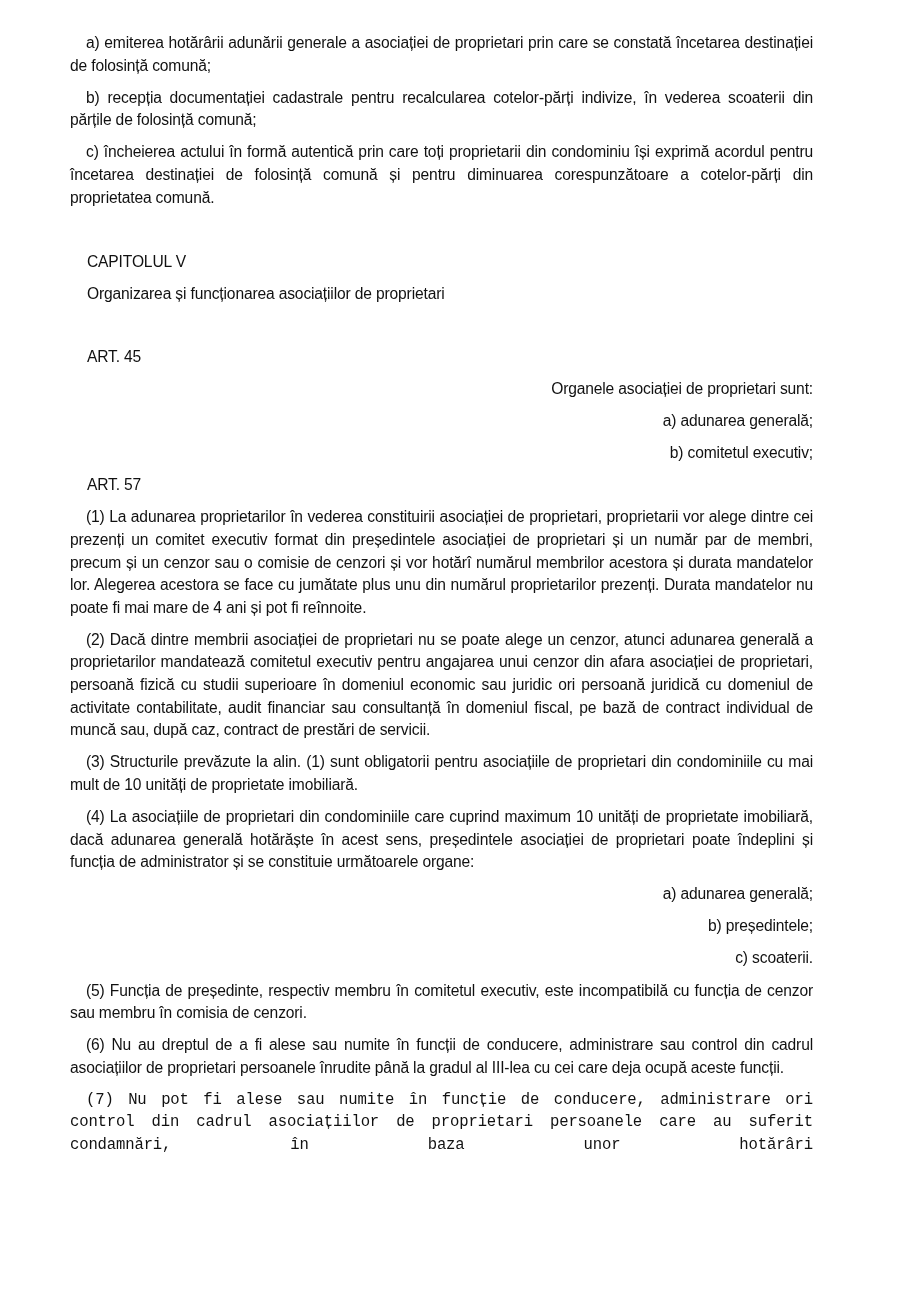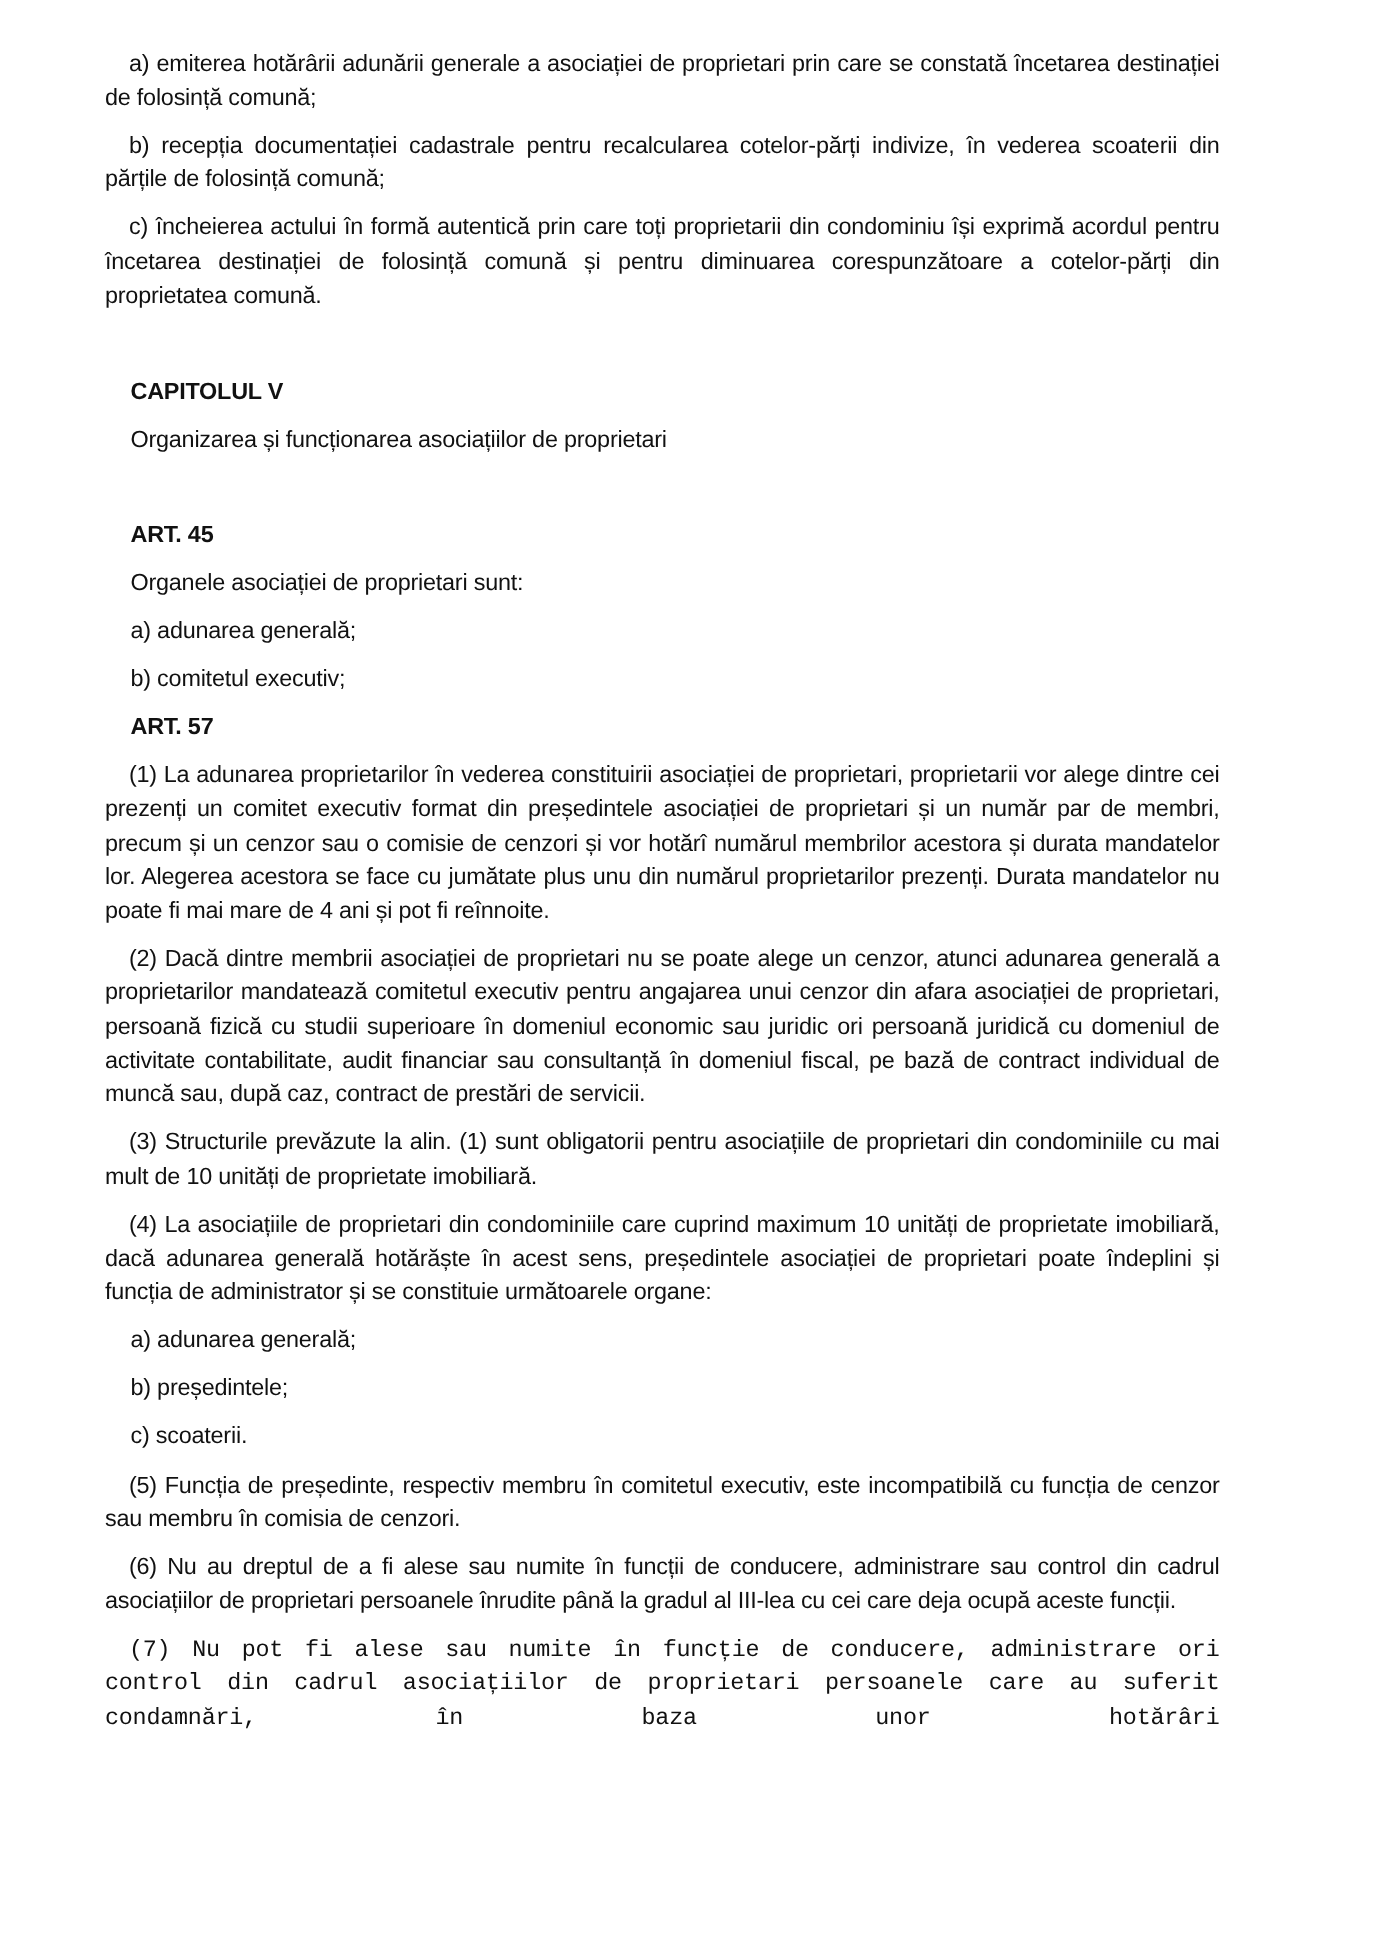--- a/index.html
+++ b/index.html
@@ -26,27 +26,26 @@
     }
     .p {
       margin: 0 0 9.5px 0;
       text-align: justify;
       text-indent: 16px;
       hyphens: none;
     }
     .item {
       margin: 0 0 9.5px 0;
       padding-left: 17px;
-      text-align: left;
+      text-align: right;
     }
     .heading {
       margin: 0 0 9.5px 0;
       padding-left: 17px;
       text-align: left;
-      font-weight: bold;
     }
     .bold {
       font-weight: normal;
     }
     .gap-large {
       height: 32px;
     }
     .gap-medium {
       height: 31px;
     }

